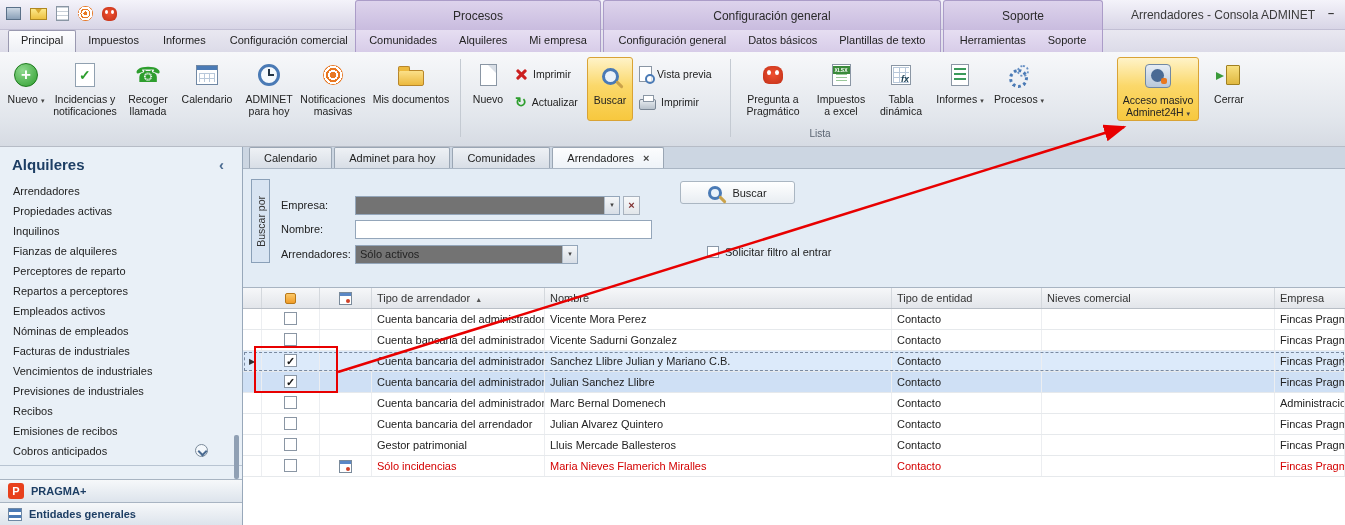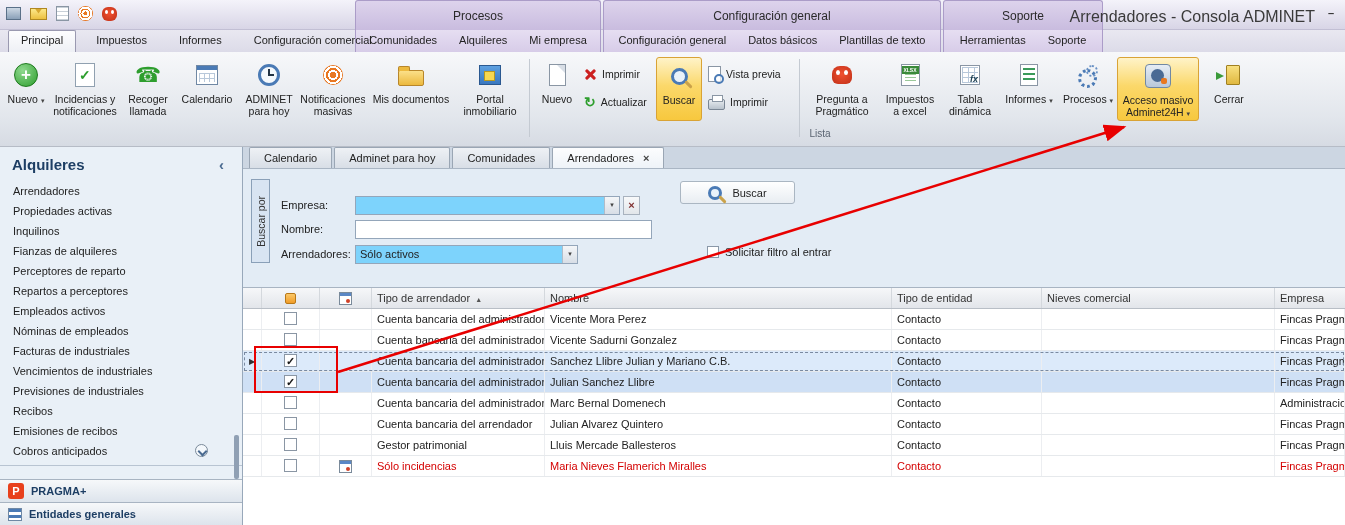--- a/index.html
+++ b/index.html
@@ -18,28 +18,28 @@
   .q-mail::before{content:'';position:absolute;left:1px;top:-4px;width:13px;height:9px;background:#d8a830;transform:rotate(0deg) skewX(0);clip-path:polygon(0 0,100% 0,50% 100%)}
   .q-notes{width:13px;height:15px;background:#fff;border:1px solid #8a96a4;background-image:repeating-linear-gradient(#c8d0d8 0 1px,transparent 1px 4px)}
   .q-target{width:15px;height:15px;border-radius:50%;background:radial-gradient(circle,#e87722 0 2px,#fff 2px 4px,#e87722 4px 5px,#fff 5px 7px,#e87722 7px 8px)}
   .q-mascot{width:15px;height:14px;background:radial-gradient(circle at 50% 45%,#f05030,#c03018);border-radius:6px;position:relative}
   .q-mascot::before,.q-mascot::after{content:'';position:absolute;top:3px;width:3px;height:4px;background:#fff;border-radius:50%}
   .q-mascot::before{left:3px}.q-mascot::after{right:3px}
   .ctx-header{position:absolute;top:0;height:30px;display:flex;align-items:center;justify-content:center;
     font-size:12px;color:#2a2a2a;background:linear-gradient(#ddd3ec,#c9bcdf);
     border:1px solid #ab9cc8;border-bottom:none;border-radius:3px 3px 0 0}
   .gh1{left:355px;width:246px}.gh2{left:603px;width:338px}.gh3{left:943px;width:160px}
-  .win-title{position:absolute;right:30px;top:8px;color:#3a3a3a;font-size:16px;white-space:nowrap}
+  .win-title{position:absolute;right:30px;top:8px;color:#3a3a3a;font-size:12px;white-space:nowrap}
   .win-min{position:absolute;right:6px;top:6px;width:16px;height:16px;text-align:center;line-height:14px;color:#333;font-weight:bold;cursor:default}
 
   
   .tabrow{position:absolute;left:0;top:30px;width:1345px;height:22px;background:linear-gradient(#e9e8f1,#dcdbe8);z-index:10}
   .ctx-strip{position:absolute;top:30px;height:22px;z-index:11;display:flex;justify-content:center;align-items:center;gap:6px;
     background:linear-gradient(#e6def2,#d7cce8);border-left:1px solid #ab9cc8;border-right:1px solid #ab9cc8}
-  .main-tabs{position:absolute;left:8px;top:30px;height:22px;display:flex;gap:8px;z-index:12}
+  .main-tabs{position:absolute;left:8px;top:30px;height:22px;display:flex;gap:0;z-index:12}
   .tab{padding:4px 12px 0;color:#222;height:22px;cursor:default}
   .tab.active{background:linear-gradient(#fdfdfe,#eef0f5);border:1px solid #9a99b0;border-bottom:none;border-radius:2px 2px 0 0;padding-top:3px}
   .ctab{padding:4px 8px 0;height:22px;color:#222;cursor:default}
 
   
   .ribbon{position:absolute;left:0;top:52px;width:1345px;height:95px;z-index:30;
     background:linear-gradient(#f7f8fa,#e2e6ec 70%,#d6dbe3);border-bottom:1px solid #b6bcc6}
   .rb-row{position:absolute;left:4px;top:5px;display:flex;gap:3px;align-items:flex-start}
   .rbtn{height:64px;display:flex;flex-direction:column;align-items:center;padding:2px 1px 0;
     border-radius:3px;text-align:center;overflow:hidden;cursor:default}
@@ -135,21 +135,21 @@
   .dtab.active{background:linear-gradient(#fcfdfe,#eef3f8)}
   .dtab .x{margin-left:9px;color:#444;font-weight:bold}
 
   .filter{position:relative;height:118px}
   .vlabel{position:absolute;left:8px;top:10px;width:19px;height:84px;border:1px solid #8aa0b8;background:#d8e4f2;
     display:flex;align-items:center;justify-content:center}
   .vlabel span{writing-mode:vertical-rl;transform:rotate(180deg);font-size:10.5px;color:#333}
   .frow{position:absolute;left:38px;height:20px;display:flex;align-items:center}
   .frow label{width:74px;color:#222}
   .f1{top:26px}.f2{top:50px}.f3{top:75px}
-  .combo{height:19px;background:#7dd3fc;border:1px solid #94a6ba;display:flex}
+  .combo{height:19px;background:#737373;border:1px solid #94a6ba;display:flex}
   .combo .val{flex:1;padding:2px 4px;white-space:nowrap;overflow:hidden}
   .combo .btn{width:15px;background:linear-gradient(#f4f6f8,#d8dee6);border-left:1px solid #b0bcc8;display:flex;align-items:center;justify-content:center;font-size:7px;color:#444;cursor:default}
   .w-emp{width:265px}.w-arr{width:223px}
   .clear{width:17px;height:19px;margin-left:3px;background:linear-gradient(#f8f9fa,#e2e6ea);border:1px solid #a8b2be;
     display:flex;align-items:center;justify-content:center;color:#803030;font-weight:bold;cursor:default}
   .tinput{width:297px;height:19px;background:#fff;border:1px solid #94a6ba;padding:0 4px;font-family:inherit;font-size:11px}
   .search-pill{position:absolute;left:437px;top:12px;width:115px;height:23px;display:flex;align-items:center;justify-content:center;gap:10px;
     background:linear-gradient(#ffffff,#e8edf2);border:1px solid #aab6c2;border-radius:3px;cursor:default}
   .fcheck{position:absolute;left:464px;top:77px;display:flex;align-items:center;gap:6px}
   .cbx{width:12px;height:12px;background:#fff;border:1px solid #8a98a8}
@@ -256,26 +256,20 @@
           <span class="i-target"></span>
         </span>
       <span class="lbl">Notificaciones masivas</span>
     </div>
     <div class="rbtn w86">
       <span class="ico">
           <span class="i-folder"></span>
         </span>
       <span class="lbl">Mis documentos</span>
     </div>
-    <div class="rbtn w66">
-      <span class="ico">
-          <span class="i-portal"></span>
-        </span>
-      <span class="lbl">Portal inmobiliario</span>
-    </div>
     <div class="rb-sep"></div>
     <div class="rbtn w42">
       <span class="ico">
           <span class="i-doc"></span>
         </span>
       <span class="lbl">Nuevo</span>
     </div>
     <div class="rb-col w72">
       <div class="sbtn">
         <span class="i-x"></span>

